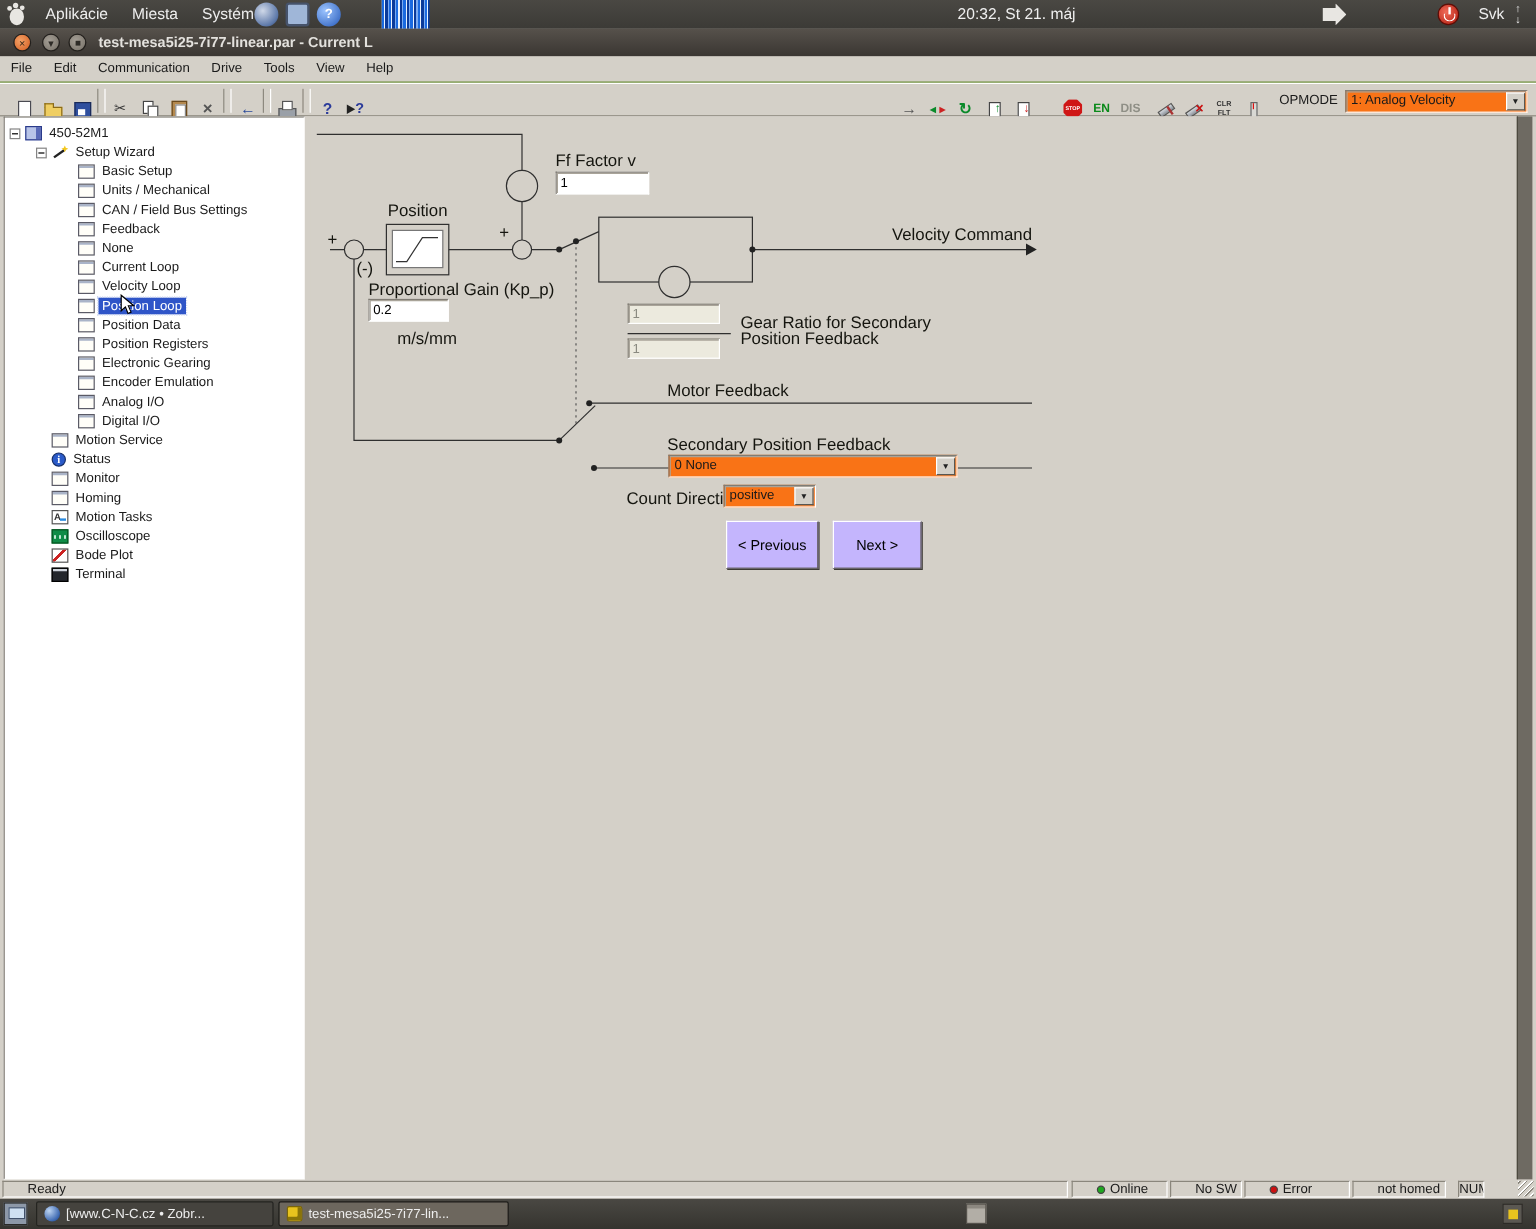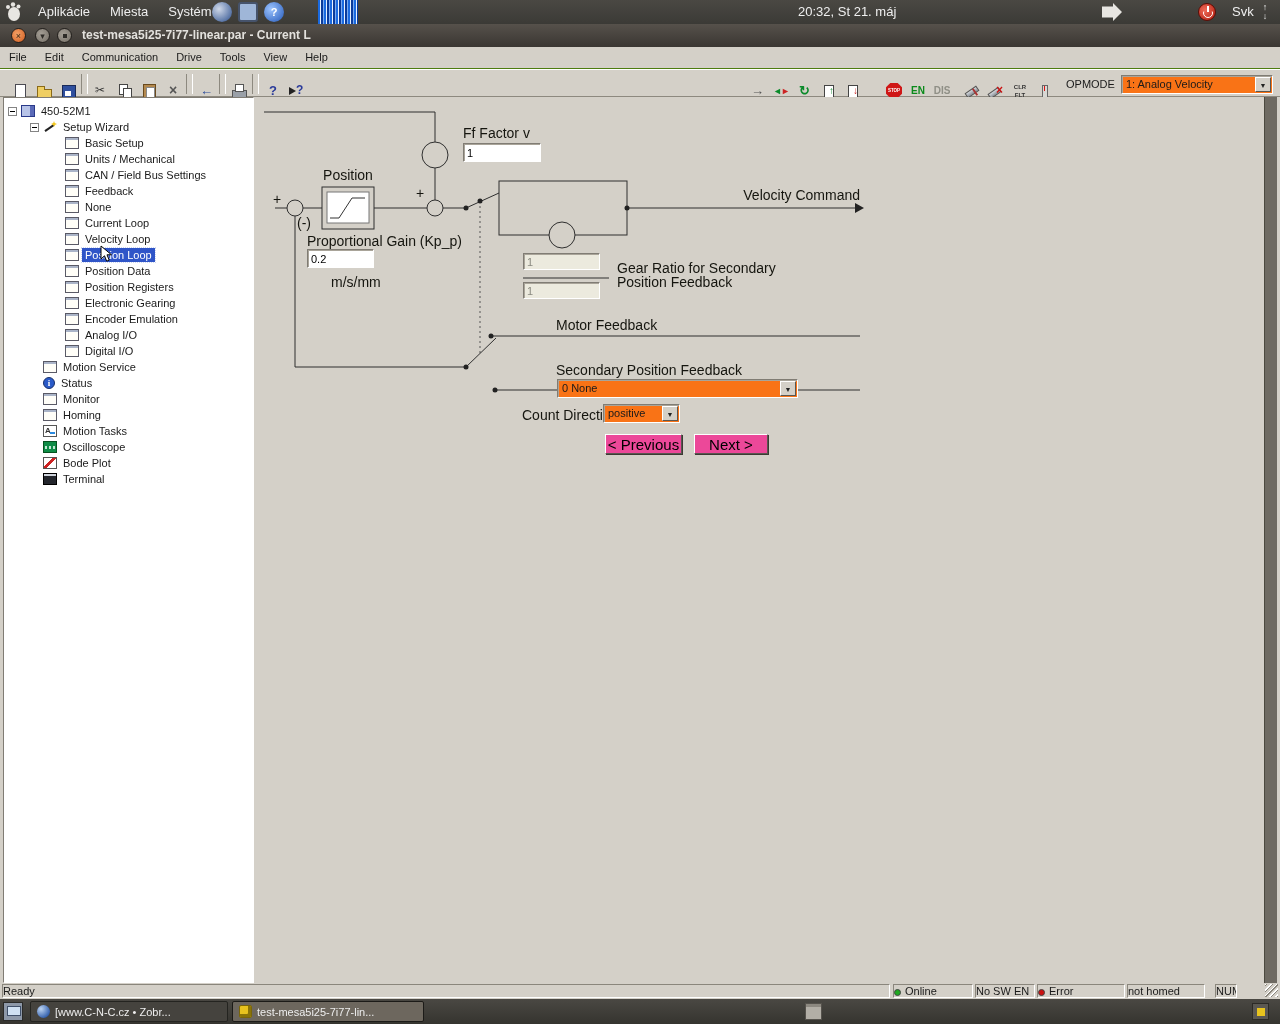--- a/index.html
+++ b/index.html
@@ -138,27 +138,27 @@
   .ti-tasks { background:#fff; border:1px solid #555; }
   .ti-tasks::before { content:"A"; position:absolute; left:1px; top:-1px; font-size:8px; font-weight:bold; line-height:12px; color:#333; }
   .ti-tasks::after { content:""; position:absolute; right:1px; bottom:2px; width:5px; height:2px; background:#2a8adf; }
 
   #main { position:absolute; left:256px; right:13px; top:0; bottom:0; background:#d4d0c8; overflow:hidden; }
   #main-scrollbar { position:absolute; right:0; top:0; bottom:0; width:13px; background:#6e6a62; border-left:1px solid #4c493f; }
   .dlabel { position:absolute; font-size:14px; color:#15150f; white-space:nowrap; }
   .dinput { position:absolute; height:19px; background:#fff; border:1px solid; border-color:#807c74 #fff #fff #807c74;
     box-shadow:inset 1px 1px 0 #a9a499; font-family:"Liberation Sans",sans-serif; font-size:11px; padding:0 3px; }
   .dinput:disabled { background:#eceade; color:#8a8a80; }
-  .dbtn { position:absolute; height:20px; background:#ec4899; border:1px solid; border-color:#fff #5a5751 #5a5751 #fff;
-    box-shadow:1px 1px 0 #3c3a34; font-family:"Liberation Sans",sans-serif; font-size:15px; }
+  .dbtn { position:absolute; height:40px; background:#c4b5fd; border:1px solid; border-color:#fff #5a5751 #5a5751 #fff;
+    box-shadow:1px 1px 0 #3c3a34; font-family:"Liberation Sans",sans-serif; font-size:12px; }
 
   
   #statusbar { position:absolute; left:0; right:0; bottom:0; height:16px; background:#d4d0c8; }
   .scell { position:absolute; top:1px; height:14px; border:1px solid; border-color:#8a867c #fff #fff #8a867c;
-    line-height:13px; padding-left:0; white-space:nowrap; overflow:hidden; }
+    line-height:13px; padding-left:20px; white-space:nowrap; overflow:hidden; }
   .sdot { display:inline-block; width:7px; height:7px; border-radius:50%; margin-right:4px; vertical-align:-1px; border:1px solid #444; }
   #resize-grip { position:absolute; right:2px; bottom:2px; width:13px; height:13px;
     background:repeating-linear-gradient(135deg,#fff 0 1px,#8a867c 1px 2px,#d4d0c8 2px 4px); }
 
   
   #taskbar { position:absolute; left:0; top:999px; width:1280px; height:25px;
     background:linear-gradient(#4a4843,#35342f); }
   #show-desktop { position:absolute; left:3px; top:3px; width:20px; height:19px; background:#8d98a8; border:1px solid #2a2a28; }
   #show-desktop::before { content:""; position:absolute; left:3px; top:3px; width:12px; height:8px; background:#cfe0f2; border:1px solid #40506a; }
   .task-btn { position:absolute; top:2px; height:21px; display:flex; align-items:center; gap:5px;

